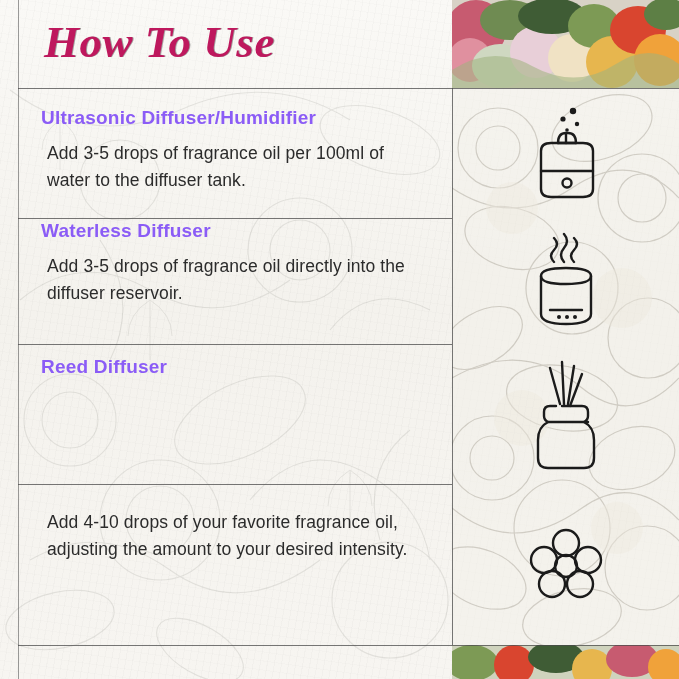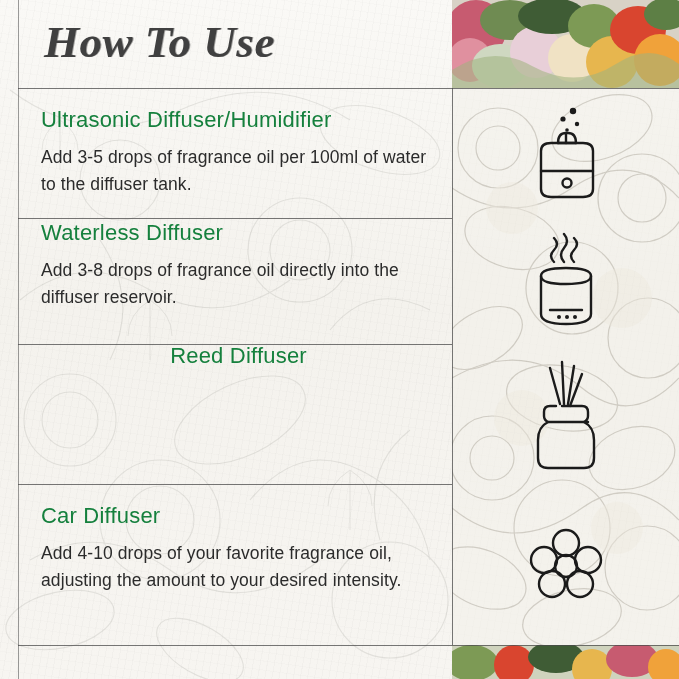--- a/index.html
+++ b/index.html
@@ -90,43 +90,43 @@
   
   .heading {
     position: absolute;
     left: 44px;
     top: 16px;
     font-family: "Liberation Serif", serif;
     font-style: italic;
     font-weight: bold;
     font-size: 45px;
     letter-spacing: 0.5px;
-    color: #404040;
+    color: #be185d;
     text-shadow: 1px 0 0 rgba(0,0,0,0.35);
   }
 
   
   .section {
     position: absolute;
     left: 41px;
     width: 395px;
   }
   .sec-title {
-    font-size: 22px;
-    font-weight: normal;
-    color: #15803d;
+    font-size: 19px;
+    font-weight: bold;
+    color: #8b5cf6;
     letter-spacing: 0.2px;
     margin: 0 0 11px 0;
     white-space: nowrap;
   }
   .sec-body {
     font-size: 17.5px;
     line-height: 1.52;
     color: #2b2b2b;
-    margin: 0;
+    margin: 6px;
     letter-spacing: 0.1px;
   }
 
   
   .icon-cell {
     position: absolute;
     left: 452px;
     width: 227px;
     display: flex;
     align-items: center;
@@ -267,56 +267,55 @@
         <path d="M55 34 l0 10"></path>
         <path d="M30 52 q0 -8 10 -8 l32 0 q10 0 10 8 l0 38 q0 8 -10 8 l-32 0 q-10 0 -10 -8 z"></path>
         <path d="M30 72 l52 0"></path>
         <circle cx="56" cy="84" r="4.5"></circle>
       </g>
     </svg>
   </div>
 
   <div class="section" style="top:220px;">
     <p class="sec-title">Waterless Diffuser</p>
-    <p class="sec-body">Add 3-8 drops of fragrance oil directly into the diffuser reservoir.</p>
+    <p class="sec-body">Add 3-5 drops of fragrance oil directly into the diffuser reservoir.</p>
   </div>
   <div class="icon-cell" style="top:218px; height:126px;">
     <svg width="112" height="106" viewBox="0 0 112 106">
       <g fill="none" stroke="#1b1b1b" stroke-width="2.4" stroke-linecap="round" stroke-linejoin="round">
         <path d="M44 10 q6 6 0 12 q-6 6 0 12"></path>
         <path d="M54 6 q6 7 0 14 q-6 7 0 14"></path>
         <path d="M64 10 q6 6 0 12 q-6 6 0 12"></path>
         <path d="M31 48 q0 -8 25 -8 q25 0 25 8 q0 8 -25 8 q-25 0 -25 -8 z"></path>
         <path d="M31 48 l0 38 q0 10 25 10 q25 0 25 -10 l0 -38"></path>
         <path d="M40 82 l32 0"></path>
         <circle cx="49" cy="89" r="2" fill="#1b1b1b" stroke="none"></circle>
         <circle cx="57" cy="89" r="2" fill="#1b1b1b" stroke="none"></circle>
         <circle cx="65" cy="89" r="2" fill="#1b1b1b" stroke="none"></circle>
       </g>
     </svg>
   </div>
 
-  <div class="section" style="top:343px;text-align:center;">
+  <div class="section" style="top:356px;">
     <p class="sec-title">Reed Diffuser</p>
   </div>
   <div class="icon-cell" style="top:344px; height:140px;">
     <svg width="112" height="116" viewBox="0 0 112 116">
       <g fill="none" stroke="#1b1b1b" stroke-width="2.4" stroke-linecap="round" stroke-linejoin="round">
         <path d="M40 12 l10 36"></path>
         <path d="M52 6 l2 42"></path>
         <path d="M64 10 l-6 38"></path>
         <path d="M72 18 l-12 32"></path>
         <path d="M46 50 l-6 0 q-6 0 -6 6 l0 4 q0 4 4 6 q-10 5 -10 18 l0 18 q0 10 10 10 l36 0 q10 0 10 -10 l0 -18 q0 -13 -10 -18 q4 -2 4 -6 l0 -4 q0 -6 -6 -6 l-20 0"></path>
         <path d="M38 66 l40 0"></path>
       </g>
     </svg>
   </div>
 
   <div class="section" style="top:503px;">
-    <p class="sec-title">Car Diffuser</p>
     <p class="sec-body">Add 4-10 drops of your favorite fragrance oil, adjusting the amount to your desired intensity.</p>
   </div>
   <div class="icon-cell" style="top:484px; height:161px;">
     <svg width="114" height="110" viewBox="0 0 114 110">
       <g fill="none" stroke="#1b1b1b" stroke-width="2.4" stroke-linecap="round" stroke-linejoin="round">
         <circle cx="57" cy="33" r="13"></circle>
         <circle cx="35" cy="50" r="13"></circle>
         <circle cx="79" cy="50" r="13"></circle>
         <circle cx="43" cy="74" r="13"></circle>
         <circle cx="71" cy="74" r="13"></circle>

